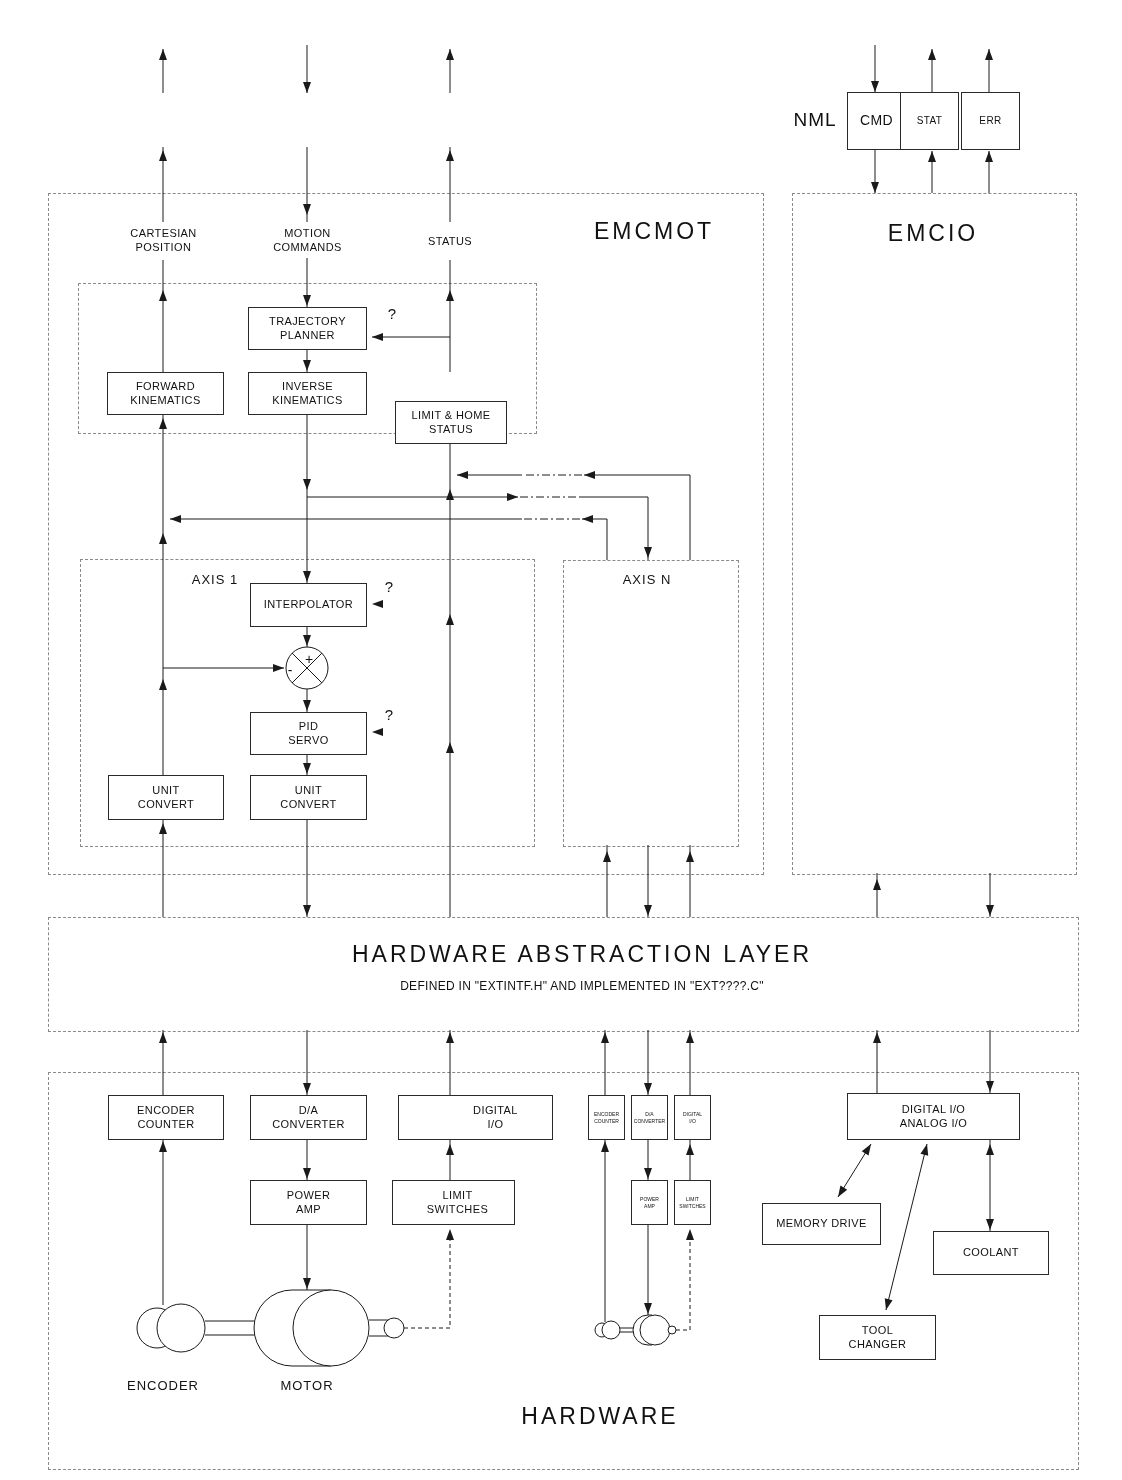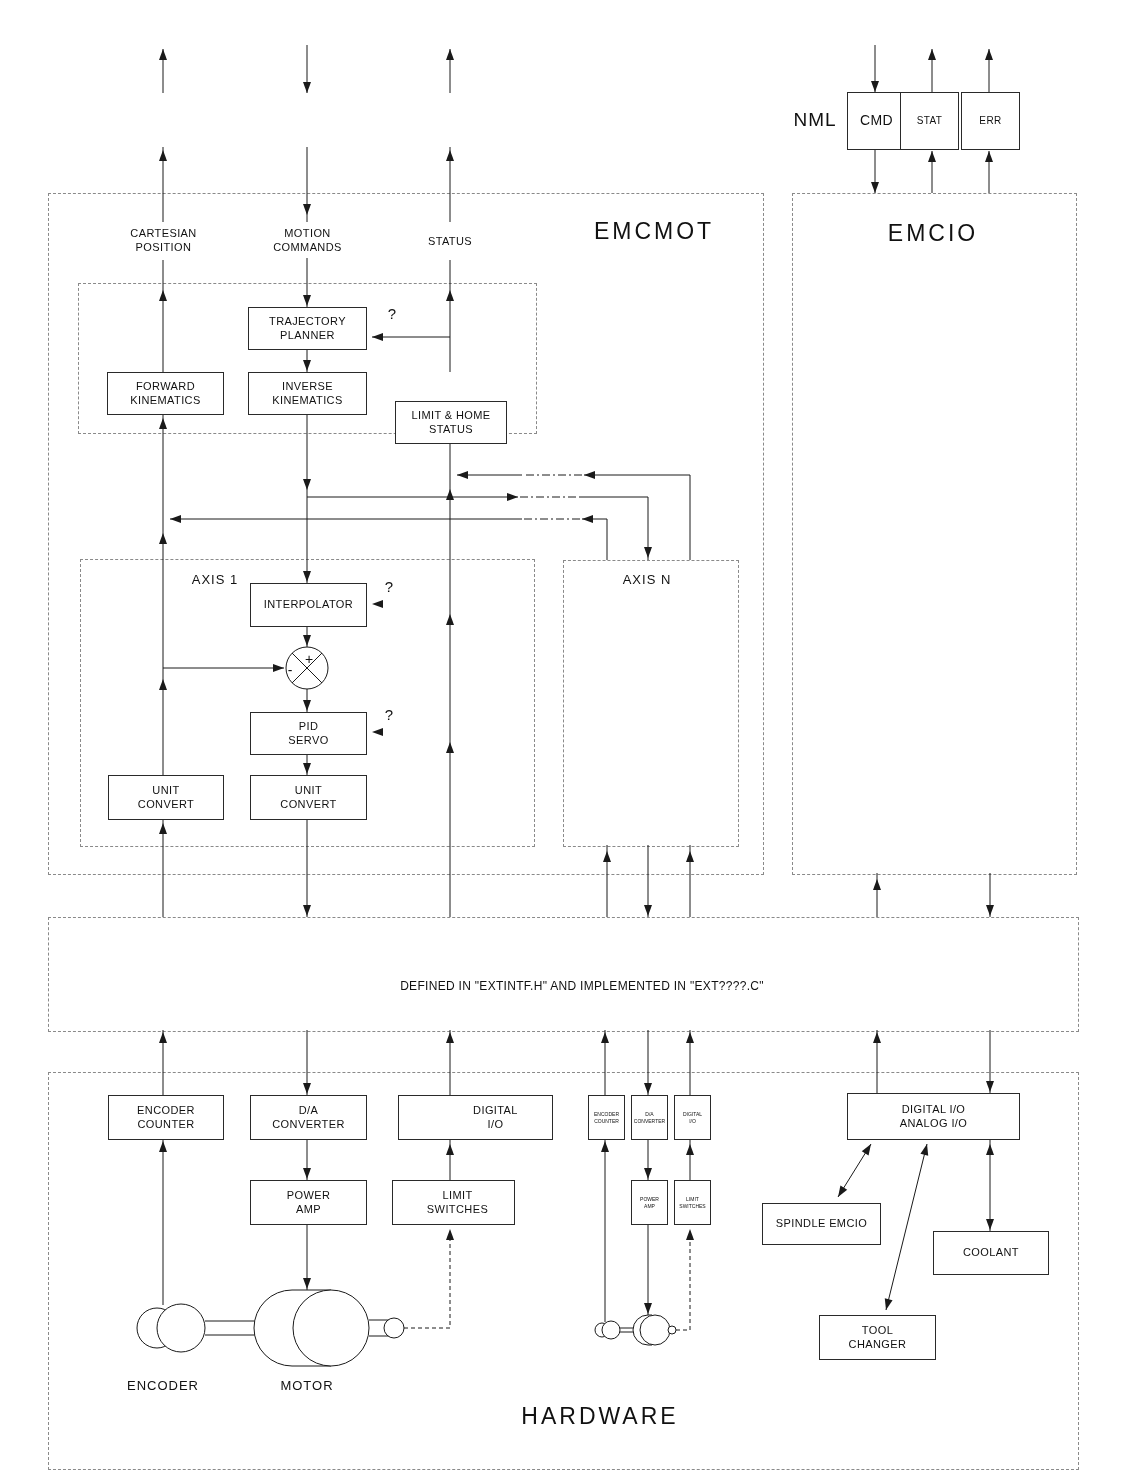--- a/index.html
+++ b/index.html
@@ -201,20 +201,21 @@
   <div class="box" style="left:250px;top:712px;width:115px;height:41px;">PID
 SERVO</div>
   <div class="lbl q" style="left:379px;top:704px;width:20px;height:22px;">?</div>
   <div class="box" style="left:108px;top:775px;width:114px;height:43px;">UNIT
 CONVERT</div>
   <div class="box" style="left:250px;top:775px;width:115px;height:43px;">UNIT
 CONVERT</div>
 
   <div class="lbl mid" style="left:597px;top:570px;width:100px;height:20px;">AXIS N</div>
 
+  <div class="lbl big" style="left:162px;top:942px;width:840px;height:26px;">HARDWARE ABSTRACTION LAYER</div>
   <div class="lbl sub" style="left:162px;top:978px;width:840px;height:18px;">DEFINED IN "EXTINTF.H" AND IMPLEMENTED IN "EXT????.C"</div>
 
   <div class="box" style="left:108px;top:1095px;width:114px;height:43px;">ENCODER
 COUNTER</div>
   <div class="box" style="left:250px;top:1095px;width:115px;height:43px;">D/A
 CONVERTER</div>
   <div class="box" style="left:398px;top:1095px;width:113px;height:43px;padding-left:40px;">DIGITAL
 I/O</div>
   <div class="box" style="left:250px;top:1180px;width:115px;height:43px;">POWER
 AMP</div>
@@ -227,21 +228,21 @@
 CONVERTER</div>
   <div class="box small" style="left:674px;top:1095px;width:35px;height:43px;">DIGITAL
 I/O</div>
   <div class="box small" style="left:631px;top:1180px;width:35px;height:43px;">POWER
 AMP</div>
   <div class="box small" style="left:674px;top:1180px;width:35px;height:43px;">LIMIT
 SWITCHES</div>
 
   <div class="box" style="left:847px;top:1093px;width:171px;height:45px;">DIGITAL I/O
 ANALOG I/O</div>
-  <div class="box" style="left:762px;top:1203px;width:117px;height:40px;">SPINDLE EMCIO</div>
+  <div class="box" style="left:762px;top:1203px;width:117px;height:40px;">MEMORY DRIVE</div>
   <div class="box" style="left:933px;top:1231px;width:114px;height:42px;">COOLANT</div>
   <div class="box" style="left:819px;top:1315px;width:115px;height:43px;">TOOL
 CHANGER</div>
 
   <div class="lbl mid" style="left:113px;top:1376px;width:100px;height:20px;">ENCODER</div>
   <div class="lbl mid" style="left:257px;top:1376px;width:100px;height:20px;">MOTOR</div>
 
   <div class="lbl big" style="left:480px;top:1402px;width:240px;height:30px;">HARDWARE</div>
 </div>
 

